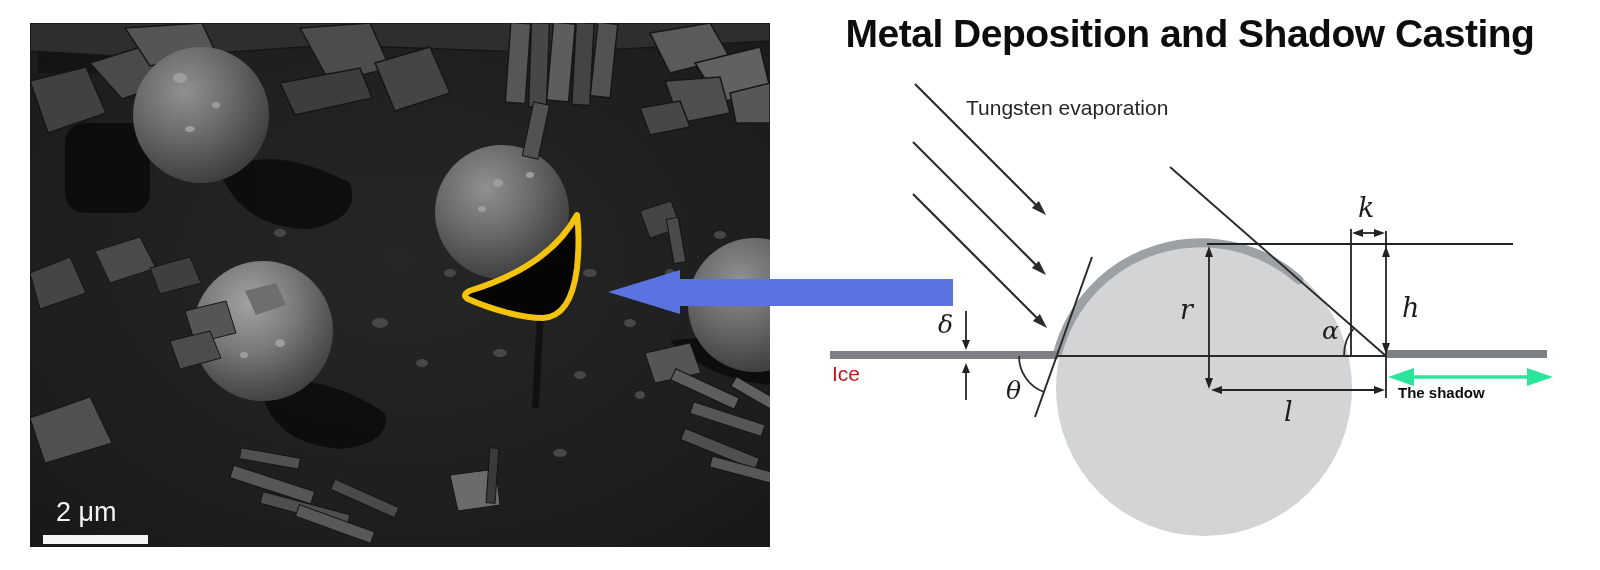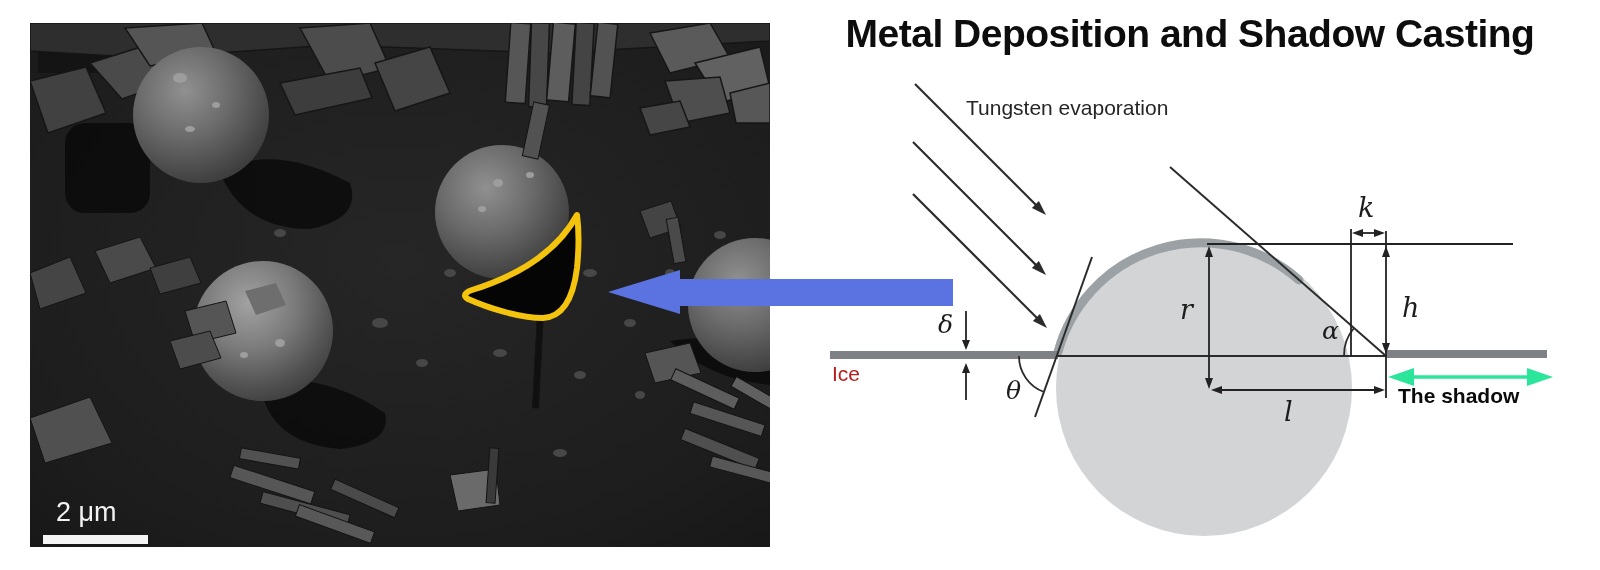--- a/index.html
+++ b/index.html
@@ -6,21 +6,21 @@
   .canvas{position:relative;width:1600px;height:570px;background:#ffffff;overflow:hidden;
           font-family:"Liberation Sans",sans-serif;}
   .sem{position:absolute;left:30px;top:23px;width:740px;height:524px;background:#6d28d9;text-decoration:underline;}
   .overlay{position:absolute;left:0;top:0;width:1600px;height:570px;}
   .lbl{position:absolute;white-space:nowrap;}
   .title{left:800px;top:12px;width:780px;text-align:center;font-size:39px;font-weight:bold;
          color:#0d0d0d;letter-spacing:-0.5px;}
   .ann{font-size:21px;color:#262626;}
   .math{font-family:"DejaVu Serif","Liberation Serif",serif;font-style:italic;font-size:25px;color:#1c1c1c;}
   .math-big{font-size:27px;}
-  .shadow-lbl{font-size:21px;font-weight:bold;color:#0b0b0b;}
+  .shadow-lbl{font-size:15px;font-weight:bold;color:#0b0b0b;}
   .scale-text{left:26px;top:474px;font-size:27px;color:#f2f2f2;}
   .scale-bar{position:absolute;left:13px;top:512px;width:105px;height:9px;background:#f5f5f5;}
 </style>
 </head>
 <body>
 
 <div class="canvas">
 
   <div class="sem">
     <svg width="740" height="524" viewBox="0 0 740 524">

